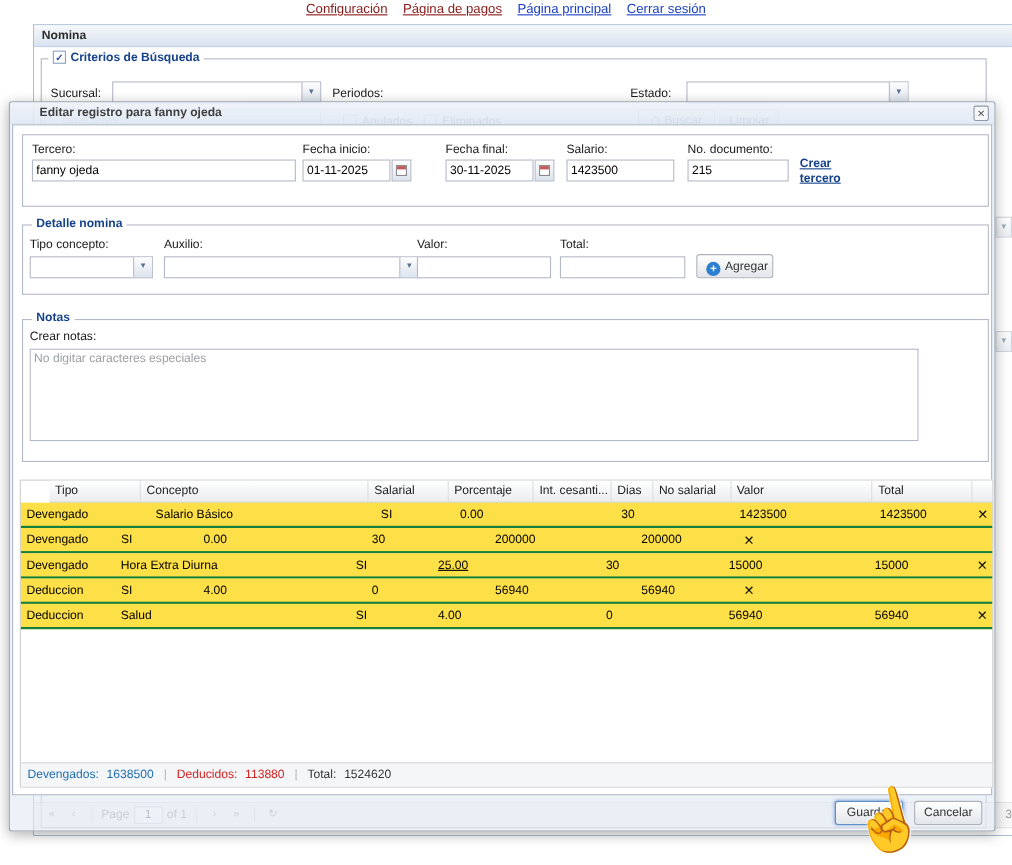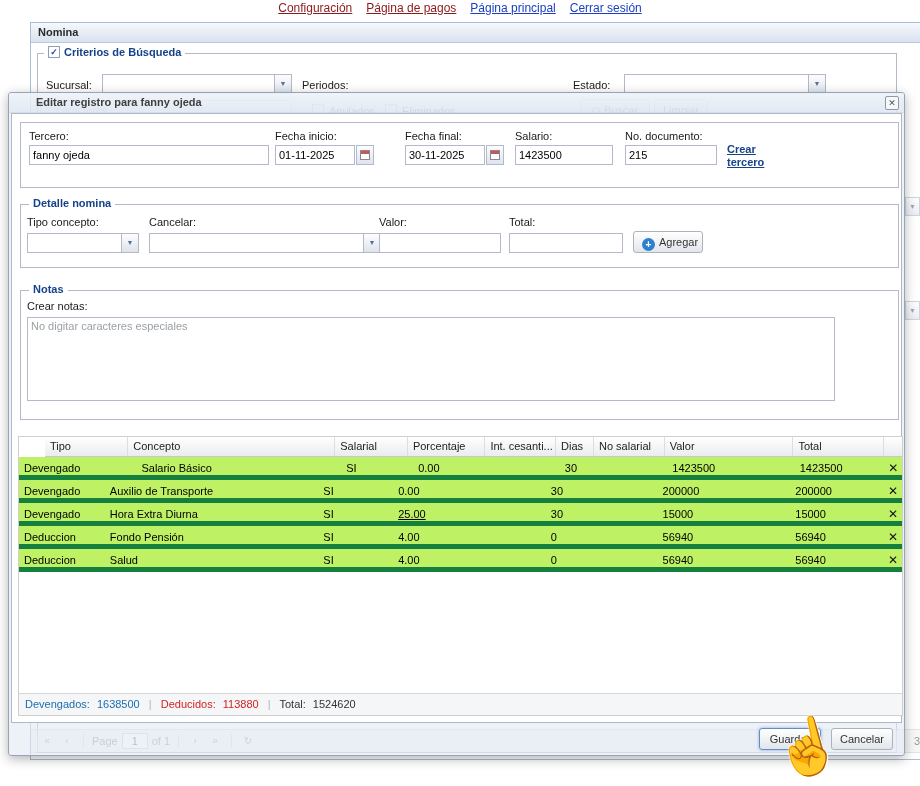--- a/index.html
+++ b/index.html
@@ -85,21 +85,21 @@
   .modal-body { position:absolute; left:2px; right:2px; top:20px; height:610px; background:#fff; border:1px solid #aeb8c6; }
   .modal-footer { position:absolute; left:0; right:0; bottom:0; height:33px; }
 
   .crear-link { position:absolute; display:block; width:54px; font-weight:bold; color:#15428b;
     text-decoration:underline; line-height:13px; cursor:pointer; }
 
   
   .grid { position:absolute; border:1px solid #cfcfcf; background:#fff; }
   .grid-header { display:flex; height:20px; background:linear-gradient(#ffffff,#eaecef); border-bottom:1px solid #c5c8cc;margin-left:26px; }
   .gh { border-right:1px solid #dcdee2; line-height:19px; padding-left:5px; color:#222; overflow:hidden; white-space:nowrap; cursor:pointer; }
-  .grid-row { display:flex; height:23px; border-bottom:5px solid #15803d; background:#bef264; cursor:pointer; }
+  .grid-row { display:flex; height:23px; border-bottom:2px solid #15803d; background:#fde047; cursor:pointer; }
   .gc { line-height:22px; padding-left:5px; overflow:hidden; white-space:nowrap; color:#000; }
   .gc.del { padding:0; text-align:center; font-size:12px; color:#111; cursor:pointer; }
   .grid-summary { position:absolute; left:0; right:0; bottom:0; height:22px; background:#f4f6f8;
     border-top:1px solid #d6d6d6; line-height:21px; padding-left:6px; white-space:nowrap; }
   .sum-sep { color:#b5b5b5; margin:0 6px; }
   .sum-dev { color:#1e6cb0; }
   .sum-ded { color:#d42222; }
   .sum-tot { color:#333; }
 
   .hand { position:absolute; z-index:40; font-size:54px; line-height:1; color:#9a9a9a;
@@ -219,21 +219,21 @@
         <div class="legend" style="left:8px;">
             <span>Detalle nomina</span>
           </div>
 
         <span class="lbl" style="left:6px; top:10px;">Tipo concepto:</span>
         <div class="combo" style="left:6px; top:28px; width:112px;">
           <span class="ctxt"></span>
           <span class="trigger">▼</span>
         </div>
 
-        <span class="lbl" style="left:128px; top:10px;">Cancelar:</span>
+        <span class="lbl" style="left:128px; top:10px;">Auxilio:</span>
         <div class="combo" style="left:128px; top:28px; width:232px;">
           <span class="ctxt"></span>
           <span class="trigger">▼</span>
         </div>
 
         <span class="lbl" style="left:358px; top:10px;">Valor:</span>
         <input class="tfield" style="left: 358px; top: 28px; width: 122px;">
 
         <span class="lbl" style="left:488px; top:10px;">Total:</span>
         <input class="tfield" style="left: 488px; top: 28px; width: 114px;">
@@ -272,21 +272,20 @@
           <div class="gc" style="width:80px;">0.00</div>
           <div class="gc" style="width:73px;"></div>
           <div class="gc" style="width:39px;">30</div>
           <div class="gc" style="width:73px;"></div>
           <div class="gc" style="width:133px;">1423500</div>
           <div class="gc" style="width:94px;">1423500</div>
           <div class="gc del" style="width:18px;">✕</div>
         </div>
         <div class="grid-row">
           <div class="gc" style="width:86px;">Devengado</div>
-          <div class="gc" style="width:214px;">Auxilio de Transporte</div>
           <div class="gc" style="width:75px;">SI</div>
           <div class="gc" style="width:80px;">0.00</div>
           <div class="gc" style="width:73px;"></div>
           <div class="gc" style="width:39px;">30</div>
           <div class="gc" style="width:73px;"></div>
           <div class="gc" style="width:133px;">200000</div>
           <div class="gc" style="width:94px;">200000</div>
           <div class="gc del" style="width:18px;">✕</div>
         </div>
         <div class="grid-row">
@@ -296,21 +295,20 @@
           <div class="gc" style="width:80px;text-decoration:underline;">25.00</div>
           <div class="gc" style="width:73px;"></div>
           <div class="gc" style="width:39px;">30</div>
           <div class="gc" style="width:73px;"></div>
           <div class="gc" style="width:133px;">15000</div>
           <div class="gc" style="width:94px;">15000</div>
           <div class="gc del" style="width:18px;">✕</div>
         </div>
         <div class="grid-row">
           <div class="gc" style="width:86px;">Deduccion</div>
-          <div class="gc" style="width:214px;">Fondo Pensión</div>
           <div class="gc" style="width:75px;">SI</div>
           <div class="gc" style="width:80px;">4.00</div>
           <div class="gc" style="width:73px;"></div>
           <div class="gc" style="width:39px;">0</div>
           <div class="gc" style="width:73px;"></div>
           <div class="gc" style="width:133px;">56940</div>
           <div class="gc" style="width:94px;">56940</div>
           <div class="gc del" style="width:18px;">✕</div>
         </div>
         <div class="grid-row">

